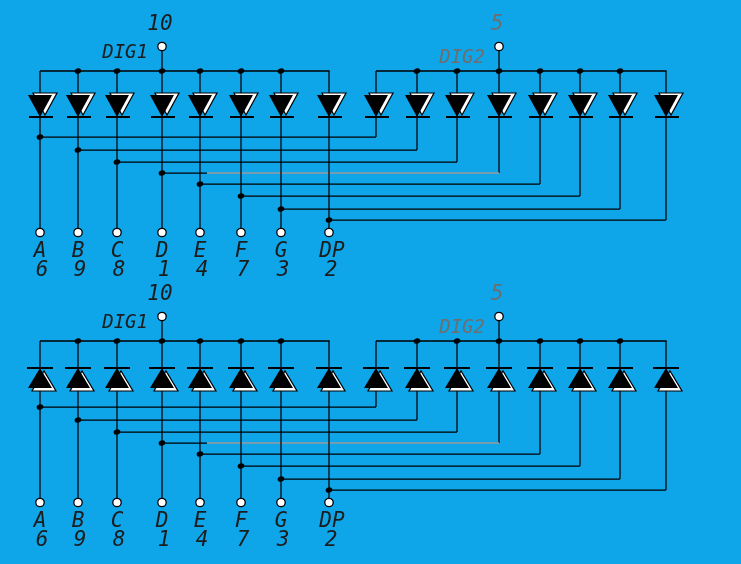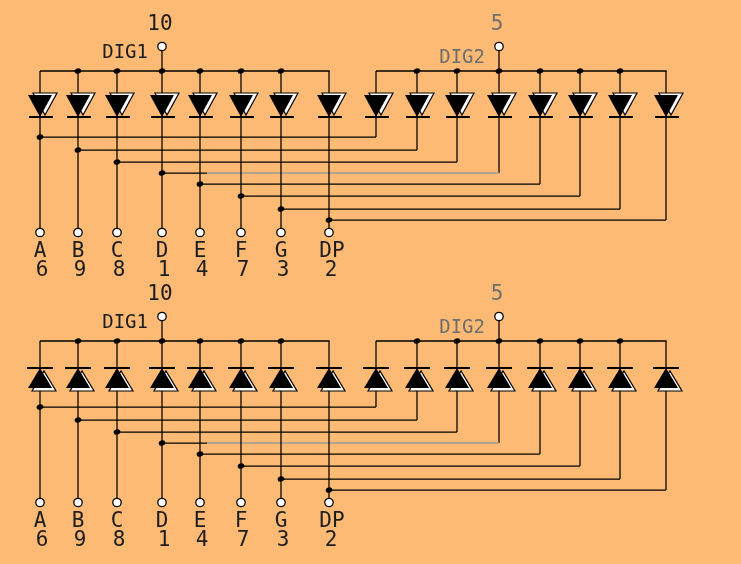--- a/index.html
+++ b/index.html
@@ -1,16 +1,16 @@
 <!DOCTYPE html>
 <html><head>
 <meta charset="utf-8">
 <style>
   html,body{margin:0;padding:0;background:#ffffff;}
-  #stage{position:relative;width:741px;height:564px;background:#fdba74;overflow:hidden;}
+  #stage{position:relative;width:741px;height:564px;background:#0ea5e9;overflow:hidden;font-style:italic;}
   svg text{font-family:"DejaVu Sans Mono","Liberation Mono",monospace;}
 </style>
 </head>
 <body>
 
 <div id="stage">
   <svg id="cv" width="741" height="564" viewBox="0 0 741 564">
       <g>
         <line x1="40" y1="71" x2="329.6" y2="71" stroke="#000000" stroke-width="1.4" stroke-linecap="butt"></line>
         <line x1="376" y1="71" x2="666.6" y2="71" stroke="#000000" stroke-width="1.4" stroke-linecap="butt"></line>

